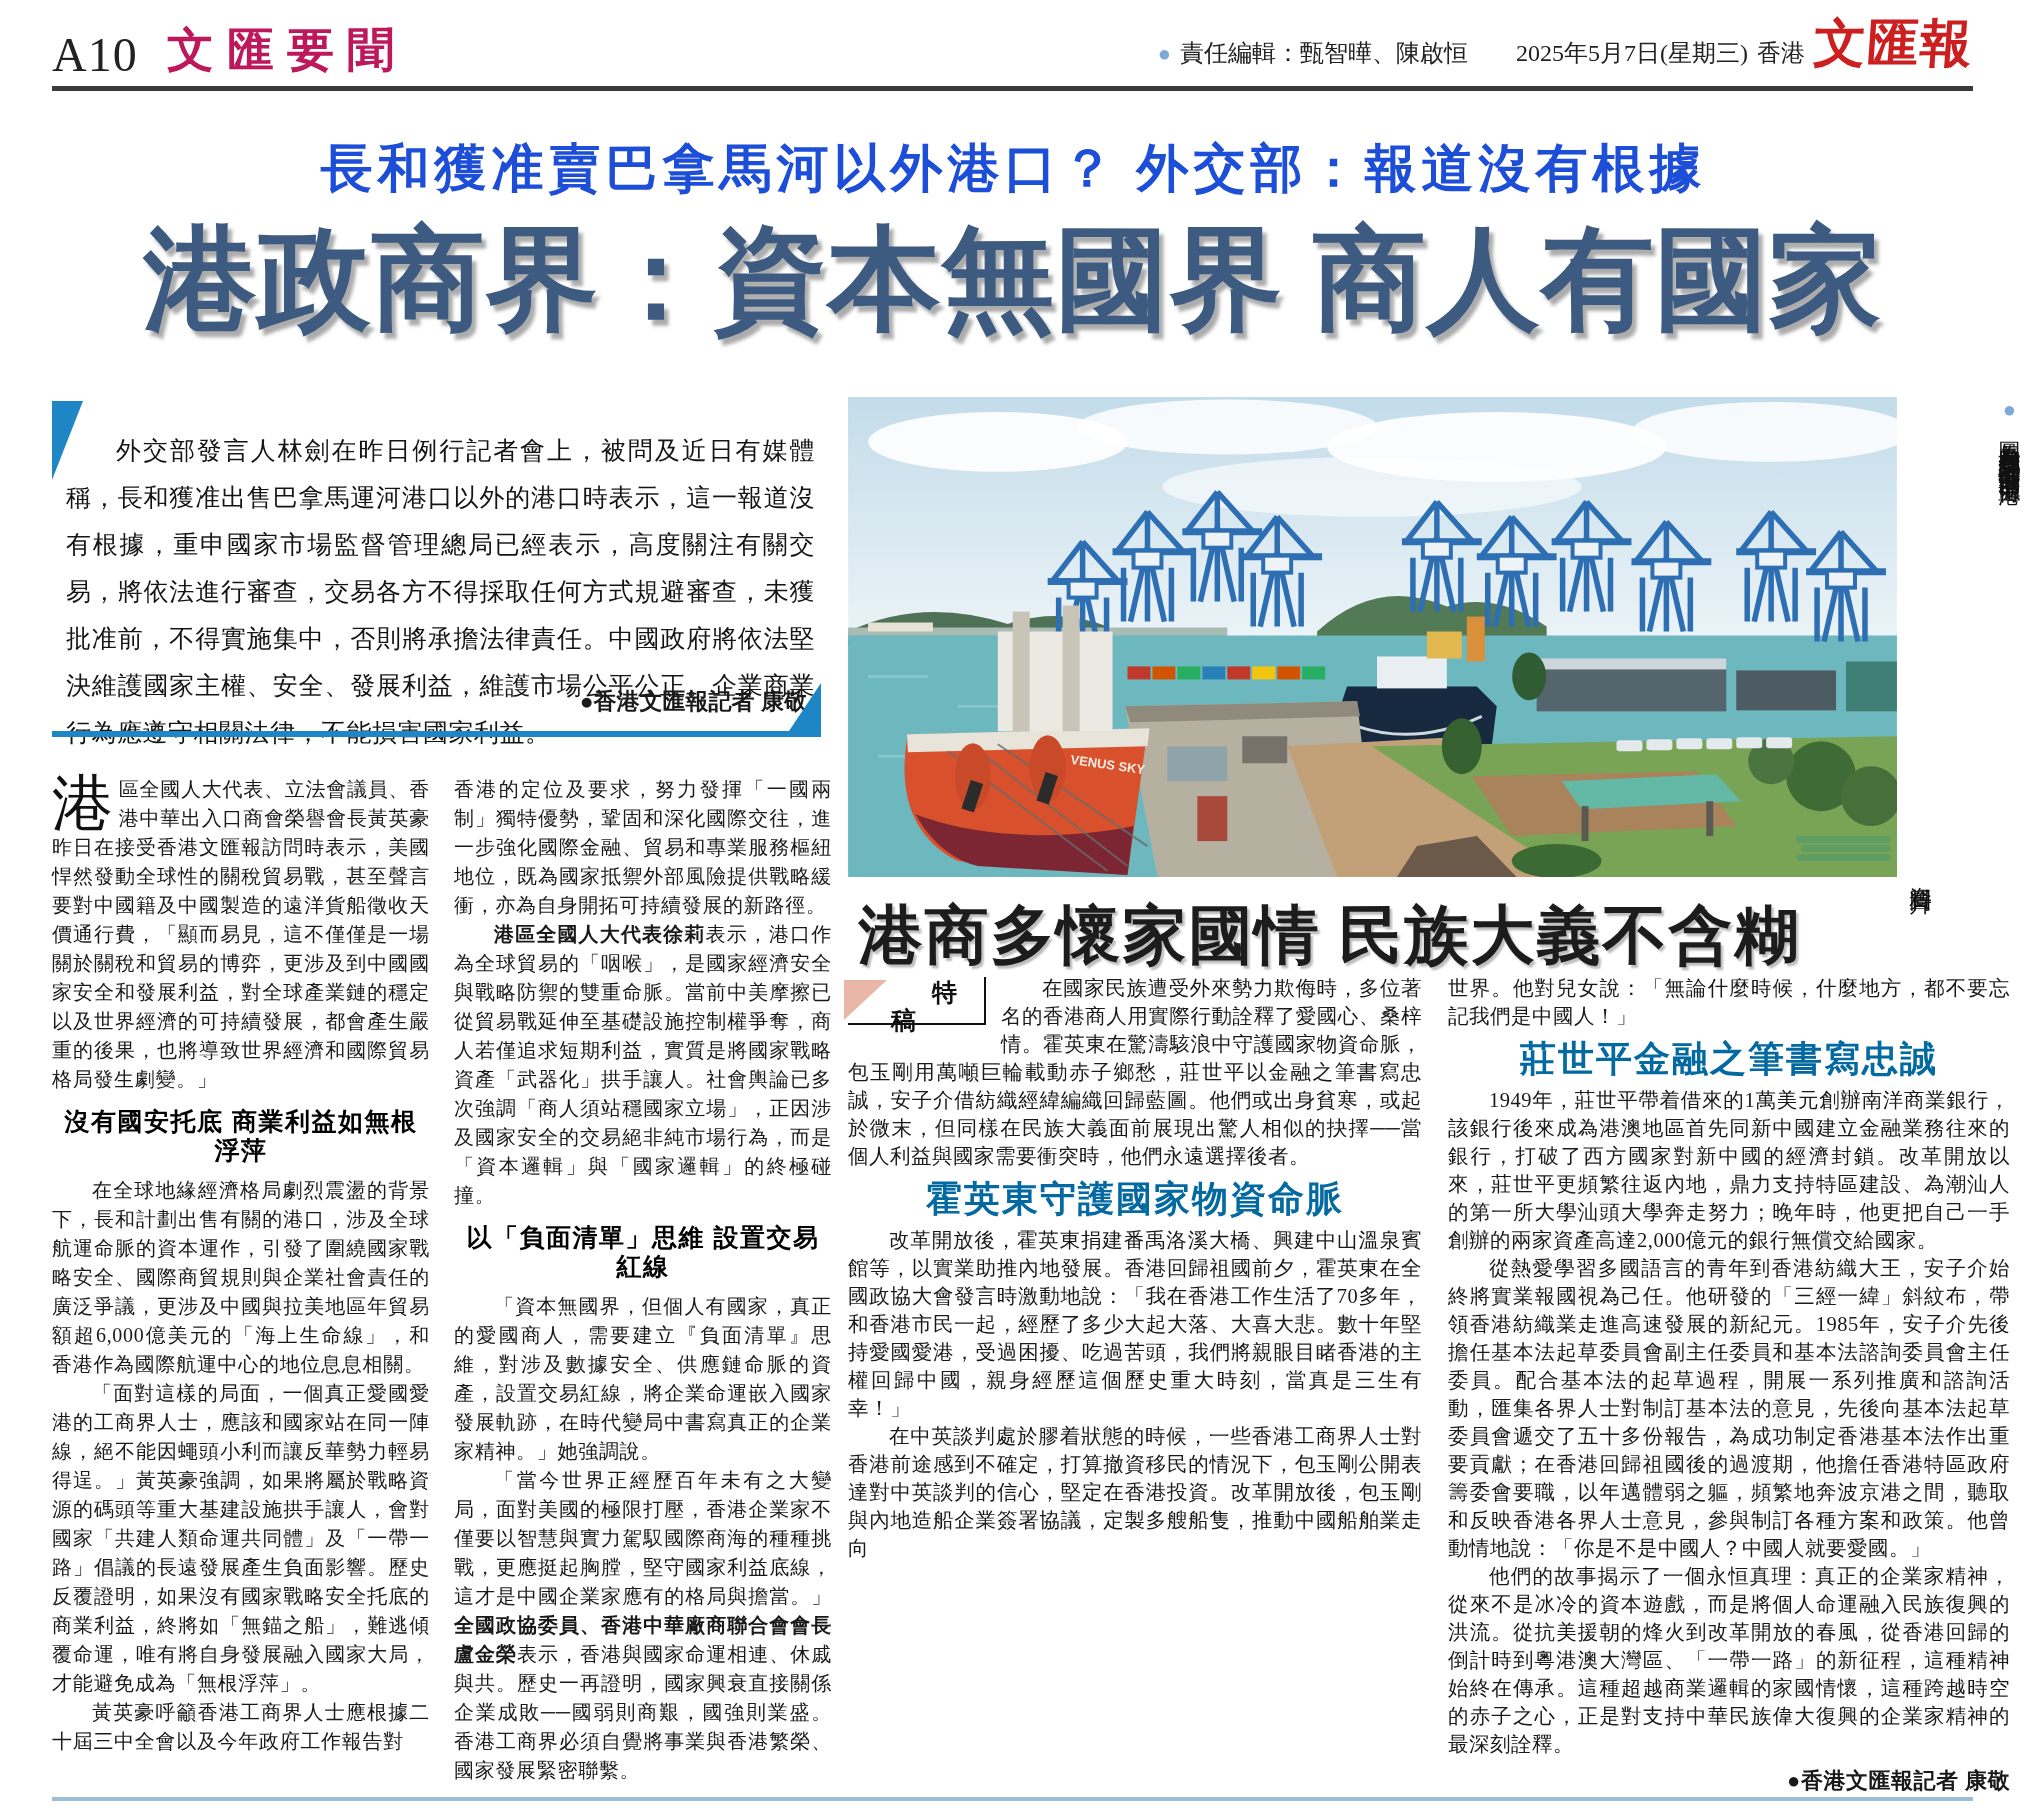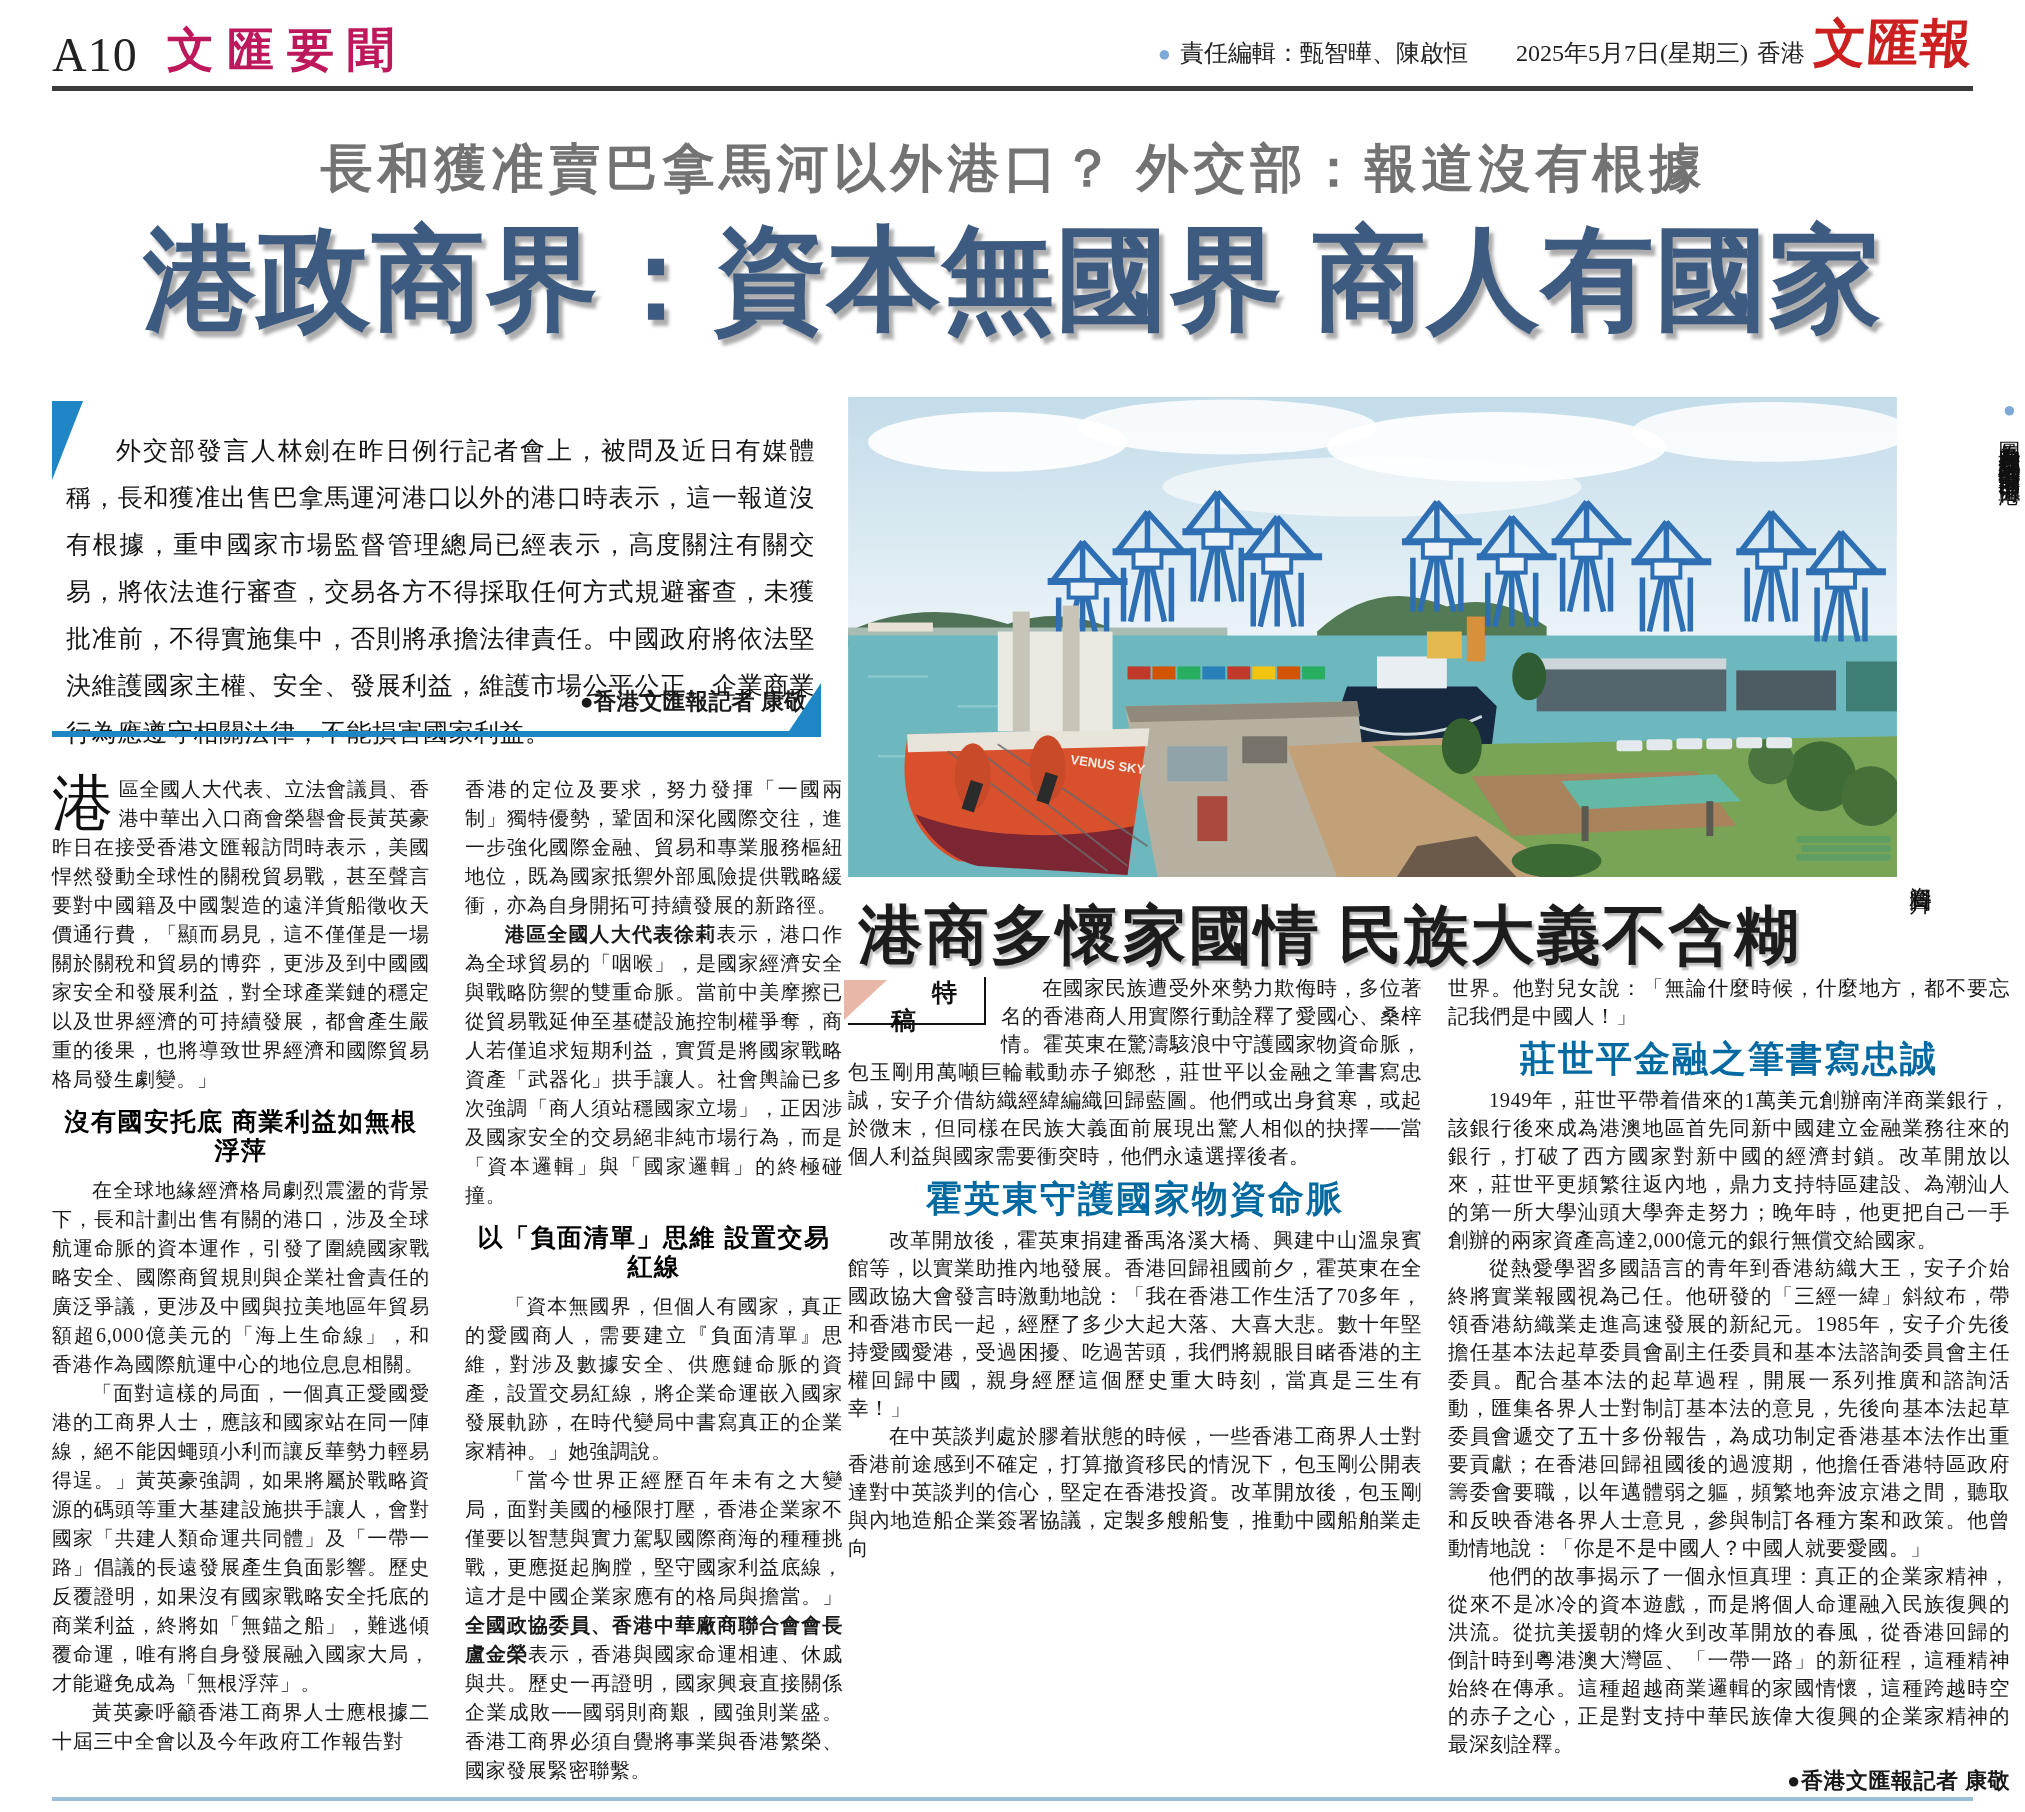--- a/index.html
+++ b/index.html
@@ -10,39 +10,39 @@
   
   .masthead{position:absolute;left:52px;top:20px;width:1921px;height:62px;}
   .pageno{position:absolute;left:0;bottom:0;font-size:48px;letter-spacing:1px;color:#222;}
   .section-title{position:absolute;left:115px;bottom:0;font-size:47px;font-weight:700;letter-spacing:13px;color:#be185d;}
   .mast-right{position:absolute;right:0;bottom:3px;font-size:24px;color:#222;white-space:nowrap;display:flex;align-items:baseline;gap:9px;}
   .dot-blue{color:#7da9d8;font-size:22px;}
   .brand{font-size:52px;font-weight:900;color:#cc1f1f;font-family:"Liberation Serif",serif;letter-spacing:1px;transform:skewX(-4deg);display:inline-block;}
   .mast-rule{position:absolute;left:52px;top:86px;width:1921px;height:5px;background:#3b3b3b;}
   
   .kicker{position:absolute;left:150px;top:134px;width:1727px;text-align:center;
-    font-size:52px;font-weight:600;color:#737373;letter-spacing:5px;}
+    font-size:52px;font-weight:600;color:#1d4ed8;letter-spacing:5px;}
   .headline{position:absolute;left:30px;top:204px;width:1966px;text-align:center;
     font-size:113px;font-weight:700;color:#3d5a80;letter-spacing:1px;white-space:nowrap;
     text-shadow:4.5px 5.5px 3.5px rgba(70,70,70,.45);}
   
   .lead{position:absolute;left:52px;top:399px;width:775px;height:338px;}
   .tri-tl{position:absolute;left:0;top:2px;width:31px;height:79px;background:#1f86c5;
     clip-path:polygon(0 0,100% 0,0 100%);}
   .tri-br{position:absolute;right:6px;bottom:6px;width:32px;height:48px;background:#1f86c5;
     clip-path:polygon(100% 0,100% 100%,0 100%);}
   .lead-rule{position:absolute;left:0;bottom:0;width:769px;height:6px;background:#1f86c5;}
   .lead-text{position:absolute;left:14px;top:28px;width:749px;font-size:25px;line-height:47px;
     text-align:justify;text-indent:2em;letter-spacing:0.5px;color:#141414;}
   .lead-byline{position:absolute;right:20px;bottom:20px;font-size:23px;font-weight:700;
     font-family:"Liberation Sans","DejaVu Sans",sans-serif;}
   
   .colL{position:absolute;top:775px;width:378px;font-size:20px;line-height:29px;
     letter-spacing:0.7px;text-align:justify;color:#191919;}
-  #col1{left:52px;} #col2{left:465px;}
+  #col1{left:52px;} #col2{left:454px;}
   .p{text-indent:2em;margin:0;}
   .p-cont{text-indent:0;margin:0;text-align:justify;}
   .dropcap{float:left;font-size:61px;line-height:54px;padding:2px 5px 0 0;color:#111;}
   .subhead{font-family:"Liberation Sans","DejaVu Sans",sans-serif;font-weight:700;
     font-size:25px;letter-spacing:1.5px;text-align:center;text-indent:0;margin:13px 0 11px 0;color:#000;}
   .boldname{font-family:"Liberation Sans","DejaVu Sans",sans-serif;font-weight:700;}
   
   .photo{position:absolute;left:848px;top:397px;width:1049px;height:480px;overflow:hidden;}
   .photo svg{display:block;}
   .caption{position:absolute;left:1902px;top:397px;width:123px;height:480px;}

